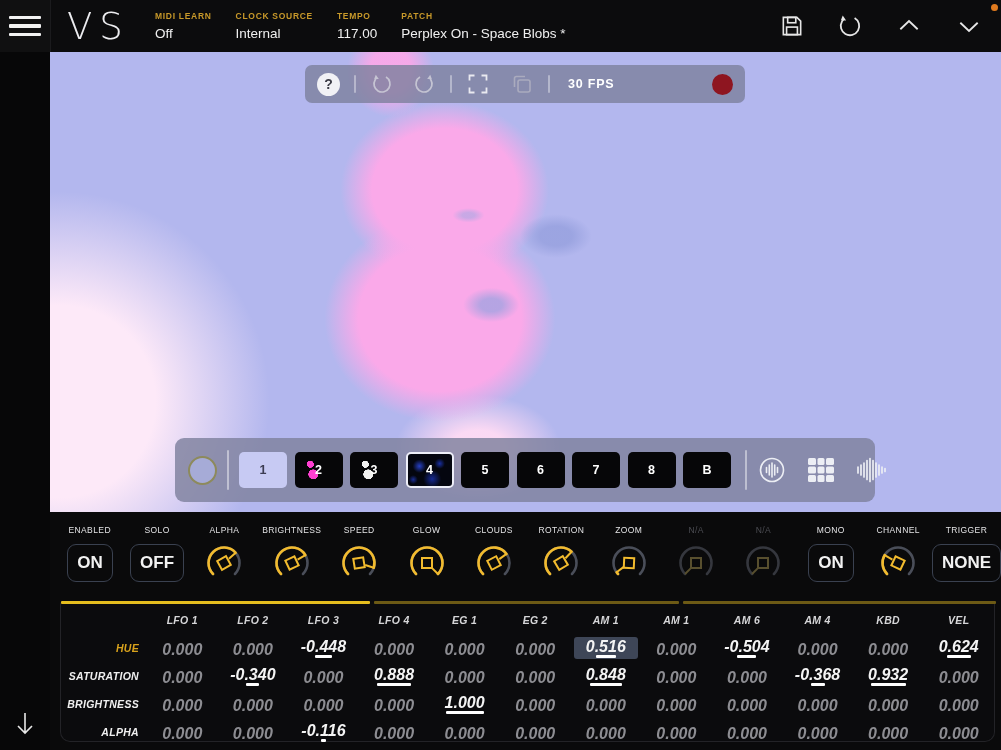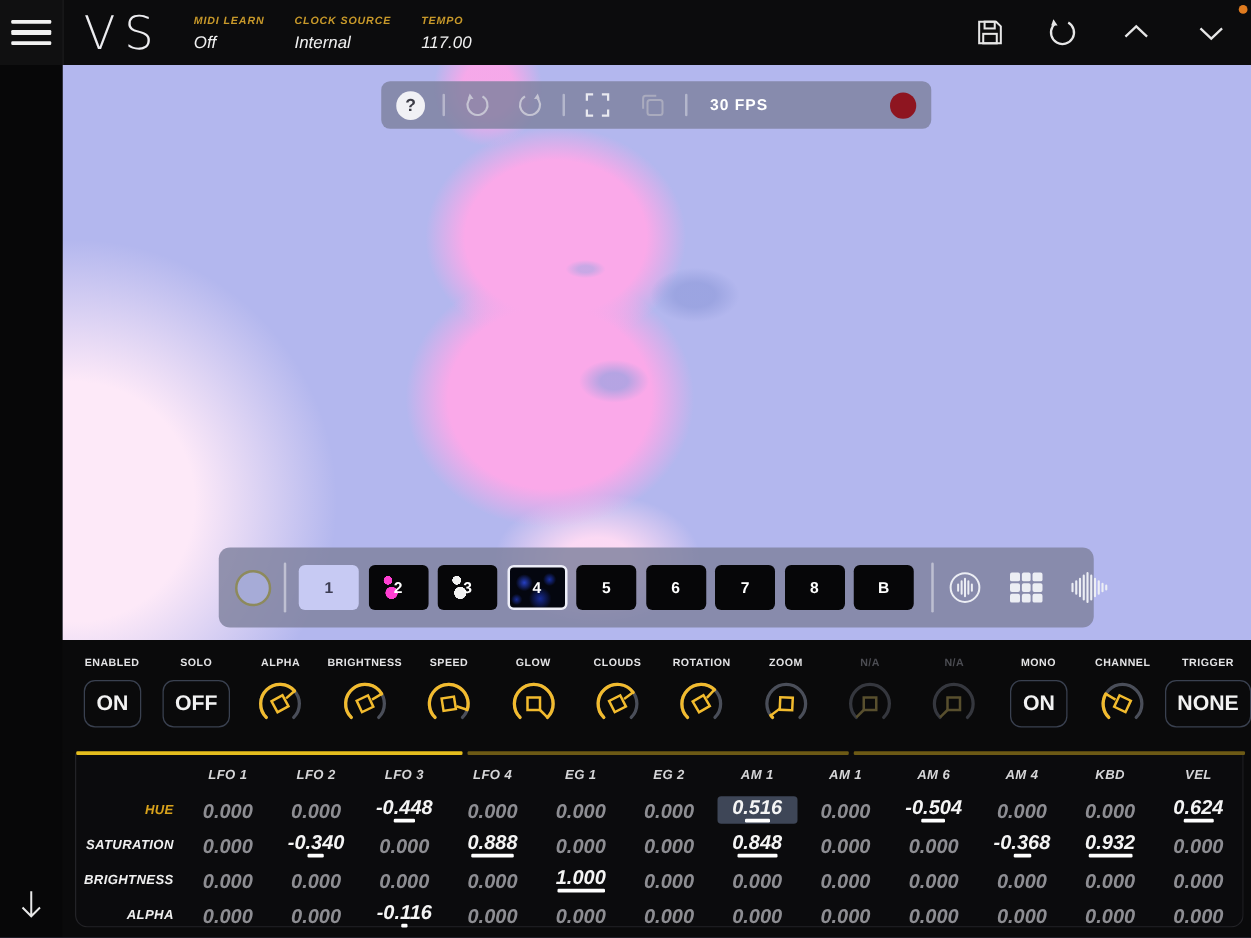--- a/index.html
+++ b/index.html
@@ -7,21 +7,21 @@
         font-family:"Liberation Sans",sans-serif;-webkit-font-smoothing:antialiased;}
 
   
   .topbar{position:absolute;top:0;left:0;width:1001px;height:52px;background:#0c0c0d;
           display:flex;align-items:center;z-index:30;}
   .menu-btn{width:50px;height:52px;background:#101011;display:flex;flex-direction:column;
             justify-content:center;align-items:center;gap:5px;cursor:pointer;border-right:1px solid #1b1b1d;}
   .menu-btn i{display:block;width:32px;height:3.5px;background:#f2f2f2;border-radius:1px;}
   .logo{font-family:"DejaVu Sans",sans-serif;font-weight:200;font-size:37px;color:#ededf0;
         letter-spacing:7px;margin:0 10px 0 16px;width:78px;}
-  .tb-fields{display:flex;gap:24px;align-items:flex-end;font-style:italic;}
+  .tb-fields{display:flex;gap:24px;align-items:flex-end;}
   .tb-field .lab{color:#c8992a;font-size:8.5px;font-weight:700;letter-spacing:.7px;}
   .tb-field .val{color:#f0f0f0;font-size:13.5px;margin-top:5px;}
   .tb-icons{margin-left:auto;display:flex;align-items:center;gap:32px;margin-right:18px;}
   .tb-icons svg{display:block;cursor:pointer;}
   .notif-dot{position:absolute;top:4px;right:3px;width:7px;height:7px;border-radius:50%;background:#e07b1f;}
 
   
   .sidebar{position:absolute;left:0;top:52px;width:50px;height:698px;background:#070708;z-index:20;}
   .sidebar .dn{position:absolute;left:14px;bottom:12px;cursor:pointer;}
 
@@ -68,21 +68,21 @@
       radial-gradient(circle 7px at 72% 30%, rgba(30,58,200,.8), rgba(30,58,200,0) 75%),
       radial-gradient(circle 12px at 55% 78%, rgba(25,48,170,.85), rgba(25,48,170,0) 75%),
       radial-gradient(circle 6px at 12% 80%, rgba(35,62,205,.7), rgba(35,62,205,0) 75%);}
   .lb-icons{margin-left:auto;display:flex;align-items:center;gap:19px;}
   .lb-icons svg{display:block;cursor:pointer;}
 
   
   .params{position:absolute;left:50px;top:512px;width:951px;height:90px;background:#0a0a0b;
     display:flex;padding-left:6px;box-sizing:border-box;z-index:20;}
   .param{flex:1;display:flex;flex-direction:column;align-items:center;padding-top:13px;}
-  .param .plabel{font-size:8.5px;font-weight:700;color:#e3e3e5;letter-spacing:.4px;white-space:nowrap;}
+  .param .plabel{font-size:8.5px;font-weight:400;color:#e3e3e5;letter-spacing:.4px;white-space:nowrap;}
   .param.disabled .plabel{color:#4c4d53;}
   .param .pctl{margin-top:5px;display:flex;align-items:center;justify-content:center;height:46px;}
   .toggle-btn{min-width:26px;padding:8px 9px;border:1.5px solid #3a4150;border-radius:9px;color:#f2f2f2;
     font-weight:700;font-size:17px;text-align:right;cursor:pointer;background:transparent;}
 
   
   .matrix-zone{position:absolute;left:50px;top:602px;width:951px;height:148px;background:#0a0a0b;z-index:20;}
   .mcard{position:absolute;left:10px;top:0;width:935px;height:140px;background:#0b0b0d;
     border:1px solid #232327;border-top:none;border-radius:2px 2px 10px 10px;box-sizing:border-box;font-style:italic;}
   .gseg{position:absolute;top:-1px;height:3px;border-radius:1px;}
@@ -119,20 +119,24 @@
           <div class="val">Off</div>
         </div>
         <div class="tb-field">
           <div class="lab">CLOCK SOURCE</div>
           <div class="val">Internal</div>
         </div>
         <div class="tb-field">
           <div class="lab">TEMPO</div>
           <div class="val">117.00</div>
         </div>
+        <div class="tb-field">
+          <div class="lab">PATCH</div>
+          <div class="val">Perplex On - Space Blobs *</div>
+        </div>
       </div>
     <div class="tb-icons">
       <svg width="26" height="26" viewBox="0 0 24 24" fill="none" stroke="#e6e6e6" stroke-width="1.5">
         <path d="M4 4 h12.5 l3.5 3.5 V20 H4 Z"></path>
           <rect x="8" y="4" width="7.5" height="5"></rect>
           <rect x="7" y="13" width="10" height="7"></rect>
       </svg>
       <svg width="26" height="26" viewBox="0 0 24 24" fill="none" stroke="#e6e6e6" stroke-width="1.7">
         <circle cx="12" cy="12" r="8.5" pathLength="100" stroke-dasharray="80 20" transform="rotate(-60 12 12)"></circle>
         <polygon points="3.6,6.8 5.3,2.3 8.4,6.9" fill="#e6e6e6" stroke="none"></polygon>

